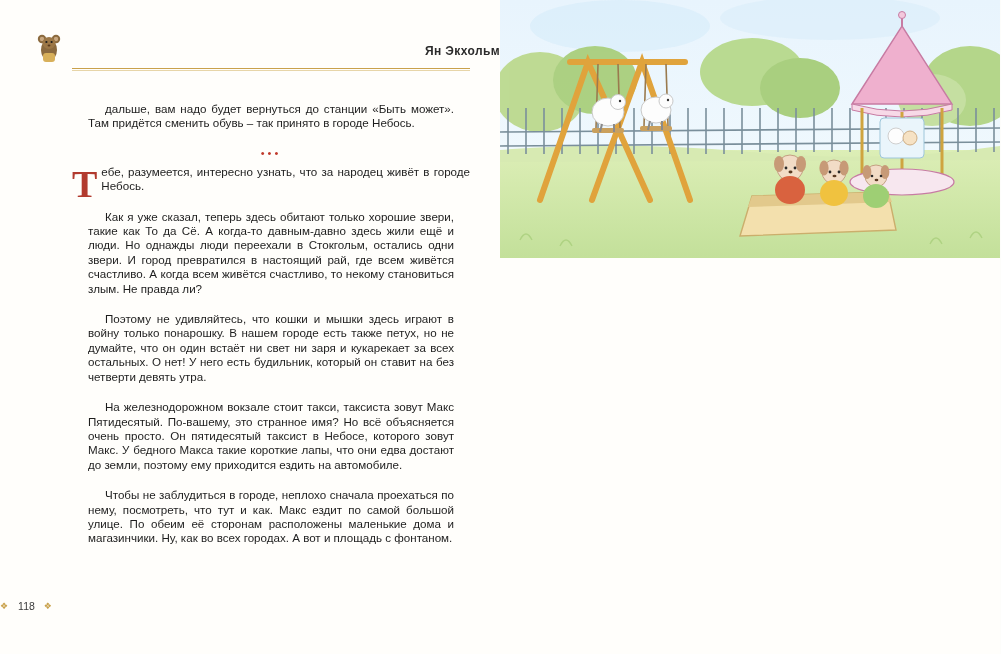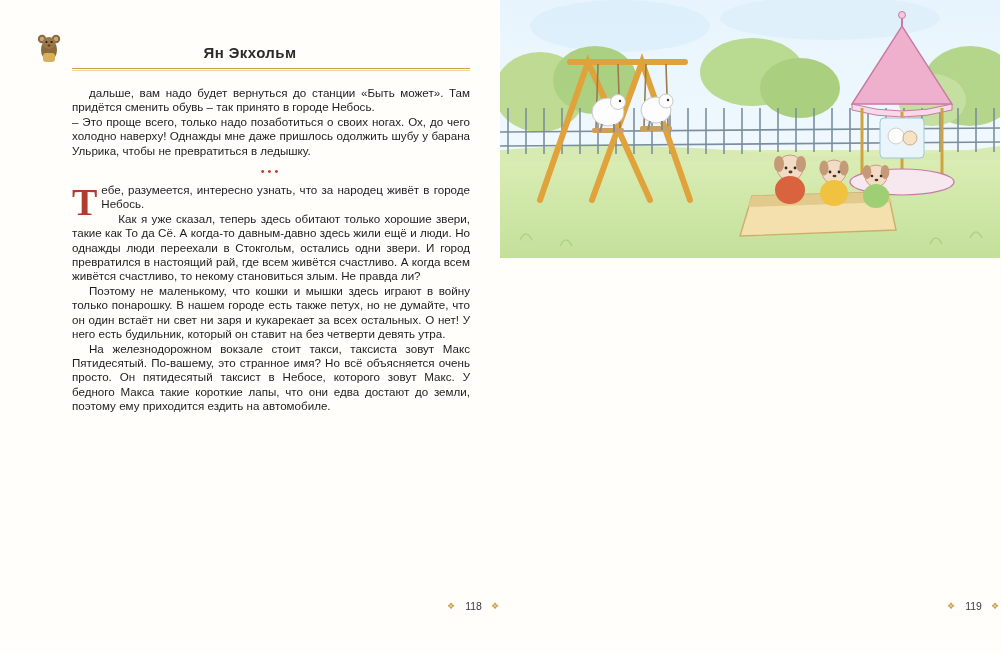--- a/index.html
+++ b/index.html
@@ -50,23 +50,23 @@
     right: 0;
     top: 2px;
     height: 1px;
     background: #e7d5a8;
   }
   .author-name {
     position: absolute;
     top: 44px;
     left: 0;
     width: 500px;
-    text-align: center;
+    text-align: right;
     font-family: "Liberation Sans", sans-serif;
-    font-size: 15px;
+    font-size: 12px;
     font-weight: bold;
     letter-spacing: .4px;
     color: #2b2b2b;
   }
   .corner-mouse {
     position: absolute;
     left: 36px;
     top: 30px;
     width: 26px;
     height: 34px;
@@ -80,21 +80,21 @@
     width: 398px;
     font-family: "Liberation Sans", sans-serif;
     font-size: 11.6px;
     line-height: 14.4px;
     color: #1d1d1d;
     text-align: justify;
     -webkit-hyphens: auto;
     hyphens: auto;
   }
   .para {
-    margin: 0;
+    margin: 16px;
     text-indent: 17px;
   }
   .para.noindent {
     text-indent: 0;
   }
   .dinkus {
     text-align: center;
     color: #c0392b;
     letter-spacing: 3px;
     font-size: 11px;
@@ -115,21 +115,21 @@
     padding: 2px 4px 0 0;
     margin-top: 2px;
   }
 
   
   .folio {
     position: absolute;
     bottom: 42px;
     left: 0;
     width: 500px;
-    text-align: right;
+    text-align: left;
     font-size: 10.5px;
     color: #3a3a3a;
     font-family: "Liberation Sans", sans-serif;
   }
   .folio .orn {
     color: #c9a14b;
     font-size: 9px;
     letter-spacing: 1px;
     vertical-align: 1px;
   }
@@ -166,30 +166,30 @@
       <circle cx="15.6" cy="12" r="1.1" fill="#1c1c1c"></circle>
       <ellipse cx="13" cy="15.4" rx="1.4" ry="1" fill="#5a3a1c"></ellipse>
       <rect x="7" y="23" width="12" height="9" rx="3" fill="#d8b05a"></rect>
     </svg>
 
     <div class="author-name">Ян Экхольм</div>
     <div class="header-rule"></div>
 
     <div class="text-col">
       <p class="para">дальше, вам надо будет вернуться до станции «Быть может». Там придётся сменить обувь – так принято в городе Небось.</p>
-      <p class="para noindent">– Это проще всего, только надо позаботиться о своих ногах. Ох, до чего холодно наверху! Однажды мне даже пришлось одолжить шубу у барана Ульрика, чтобы не превратиться в ледышку.</p>
 
       <div class="dinkus">•••</div>
 
       <p class="dropcap-para">
         <span class="dropcap">Т</span><span>ебе, разумеется, интересно узнать, что за народец живёт в городе Небось.</span>
       </p>
       <p class="para">Как я уже сказал, теперь здесь обитают только хорошие звери, такие как То да Сё. А когда-то давным-давно здесь жили ещё и люди. Но однажды люди переехали в Стокгольм, остались одни звери. И город превратился в настоящий рай, где всем живётся счастливо. А когда всем живётся счастливо, то некому становиться злым. Не правда ли?</p>
-      <p class="para">Поэтому не маленькому, что кошки и мышки здесь играют в войну только понарошку. В нашем городе есть также петух, но не думайте, что он один встаёт ни свет ни заря и кукарекает за всех остальных. О нет! У него есть будильник, который он ставит на без четверти девять утра.</p>
+      <p class="para">Поэтому не удивляйтесь, что кошки и мышки здесь играют в войну только понарошку. В нашем городе есть также петух, но не думайте, что он один встаёт ни свет ни заря и кукарекает за всех остальных. О нет! У него есть будильник, который он ставит на без четверти девять утра.</p>
       <p class="para">На железнодорожном вокзале стоит такси, таксиста зовут Макс Пятидесятый. По-вашему, это странное имя? Но всё объясняется очень просто. Он пятидесятый таксист в Небосе, которого зовут Макс. У бедного Макса такие короткие лапы, что они едва достают до земли, поэтому ему приходится ездить на автомобиле.</p>
+      <p class="para">Чтобы не заблудиться в городе, неплохо сначала проехаться по нему, посмотреть, что тут и как. Макс ездит по самой большой улице. По обеим её сторонам расположены маленькие дома и магазинчики. Ну, как во всех городах. А вот и площадь с фонтаном.</p>
     </div>
 
     <div class="folio">
       <span class="orn">❖</span><span class="num">118</span><span class="orn">❖</span>
     </div>
   </div>
 
   <div class="page page-right">
 
     <svg class="illo" viewBox="0 0 500 258" preserveAspectRatio="xMidYMid slice">
@@ -339,17 +339,14 @@
       </g>
 
       <g stroke="#a9cf7c" stroke-width="1.4" opacity=".8">
         <path d="M20 240 q6 -12 12 0" fill="none"></path>
         <path d="M60 246 q6 -12 12 0" fill="none"></path>
         <path d="M430 244 q6 -12 12 0" fill="none"></path>
         <path d="M470 238 q6 -12 12 0" fill="none"></path>
       </g>
     </svg>
 
-    <div class="folio">
-      <span class="orn">❖</span><span class="num">119</span><span class="orn">❖</span>
-    </div>
   </div>
 </div>
 
 </body></html>

